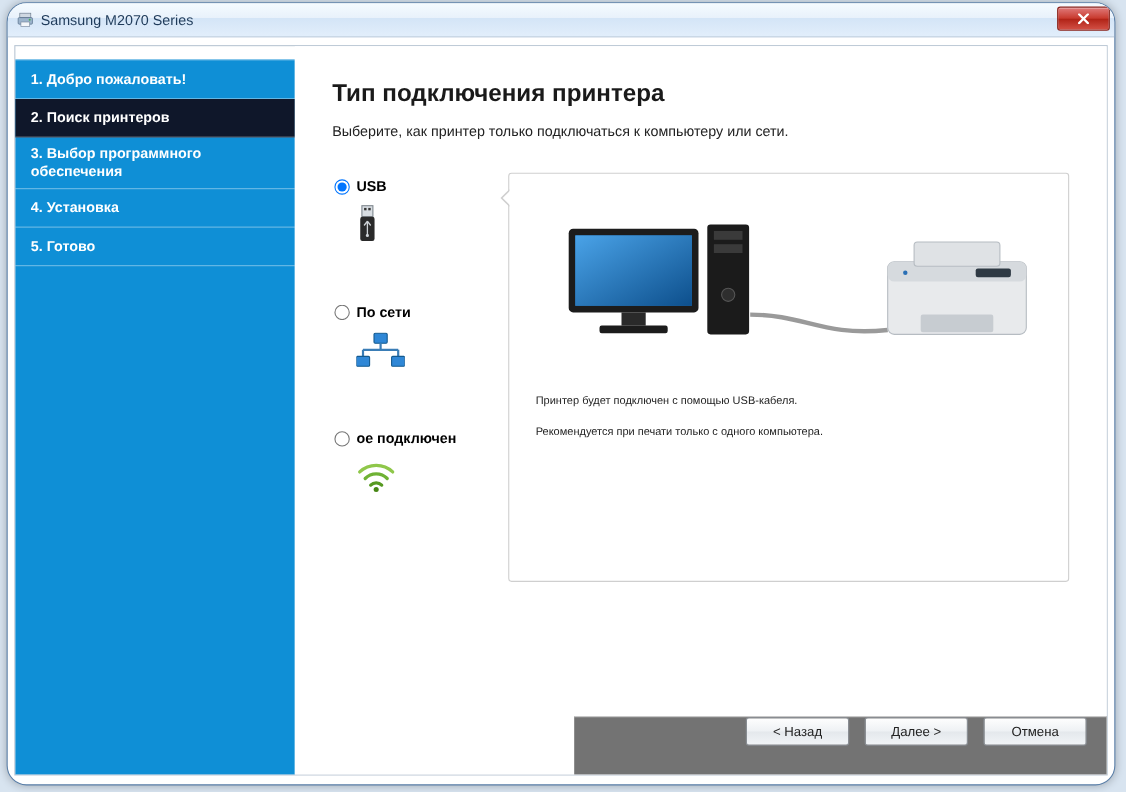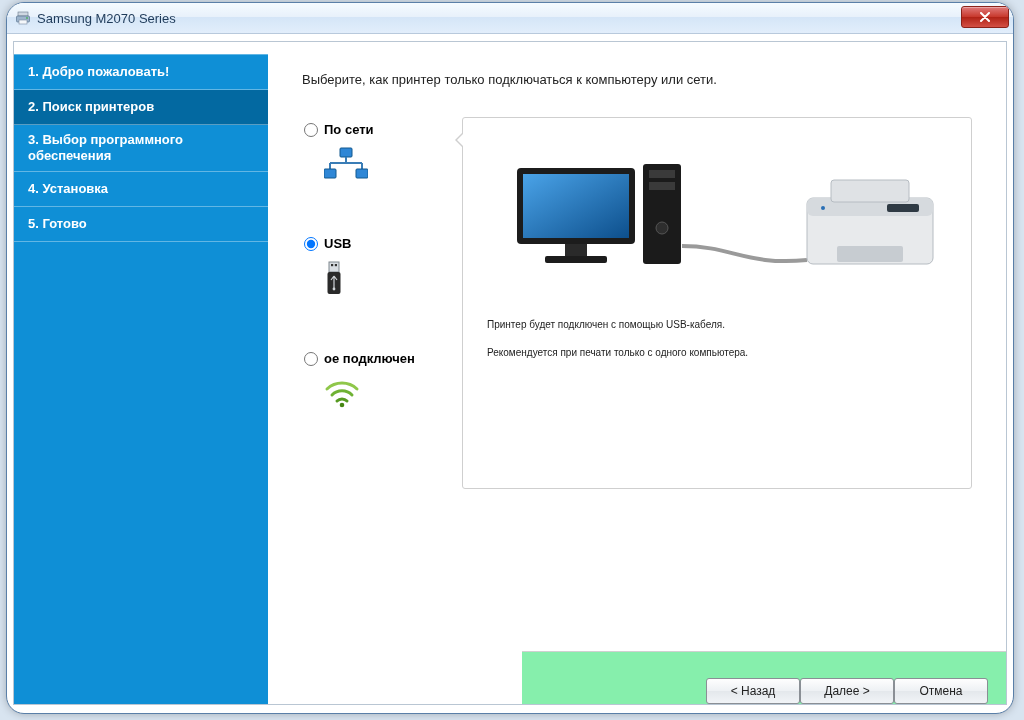--- a/index.html
+++ b/index.html
@@ -5,39 +5,39 @@
 html,body{margin:0;padding:0;font-family:"Segoe UI",Tahoma,Arial,sans-serif;font-size:13px;background:#d8e4f0;width:1024px;height:720px;overflow:hidden}
 .window{position:absolute;left:6px;top:2px;width:1006px;height:710px;border:1px solid #5a7fa8;border-radius:18px;background:#fff;box-shadow:0 0 8px rgba(0,0,0,.25);overflow:hidden}
 .titlebar{height:30px;background:linear-gradient(#f5fbff 0%,#e8f1fb 45%,#d4e5f7 46%,#e2eefb 100%);border-bottom:1px solid #b8c9dc;display:flex;align-items:center;padding:0 2px 0 8px;position:relative}
 .titlebar .icon{width:16px;height:16px;margin-right:6px}
 .titlebar .title{font-size:13px;color:#1f3b5a}
 .titlebar .close{position:absolute;right:4px;top:3px;width:46px;height:20px;border-radius:3px;background:linear-gradient(#e07a7a,#c83a2e 48%,#b12317 52%,#d35045);border:1px solid #8b2219;display:flex;align-items:center;justify-content:center;color:#fff;font-size:12px;box-shadow:inset 0 1px 0 rgba(255,255,255,.35);cursor:default}
 .client{position:absolute;left:6px;right:6px;top:38px;bottom:8px;border:1px solid #b9c6d3;background:#fff}
 .sidebar{position:absolute;left:0;top:12px;width:254px;bottom:0;background:#0f8fd6}
 .sidebar .step{padding:0 14px;min-height:34px;display:flex;align-items:center;color:#fff;font-weight:bold;font-size:13px;border-bottom:1px solid rgba(255,255,255,.35);line-height:1.2}
 .sidebar .step:first-child{border-top:1px solid rgba(255,255,255,.35)}
-.sidebar .step.active{background:#0369a1}
+.sidebar .step.active{background:#0f172a}
 .sidebar .step.multi{padding-top:6px;padding-bottom:6px}
 .main{position:absolute;left:254px;right:0;top:0;bottom:0;background:#fff}
 .main-inner{padding:30px 34px 0 34px}
 h1{margin:0 0 14px 0;font-size:22px;font-weight:bold;color:#1a1a1a}
 .subtitle{font-size:13px;color:#222;margin-bottom:30px}
 .content-row{display:flex;align-items:flex-start}
 .options{width:170px;padding-top:6px}
 .opt{margin-bottom:54px}
 .opt-head{display:flex;align-items:center;margin-bottom:8px}
 .opt input[type=radio]{margin:0 6px 0 2px;width:14px;height:14px;vertical-align:middle}
 .opt-label{font-weight:bold;font-size:13px;color:#000;line-height:1.1}
 .opt .ico{margin-left:22px;height:38px;display:flex;align-items:center}
 .preview{flex:1;border:1px solid #cfcfcf;border-radius:3px;padding:22px 24px 28px 24px;min-height:320px;position:relative;background:#fff}
 .preview::before{content:"";position:absolute;left:-8px;top:14px;width:0;height:0;border-top:8px solid transparent;border-bottom:8px solid transparent;border-right:8px solid #cfcfcf}
 .preview::after{content:"";position:absolute;left:-6px;top:15px;width:0;height:0;border-top:7px solid transparent;border-bottom:7px solid transparent;border-right:7px solid #fff}
 .illust{height:150px;display:flex;align-items:flex-end;justify-content:center;gap:0;margin-bottom:28px}
 .desc p{margin:0 0 14px 0;font-size:10px;color:#222;line-height:1.4}
-.footer{position:absolute;left:254px;right:0;bottom:0;height:52px;border-top:1px solid #d0d0d0;display:flex;align-items:flex-end;justify-content:flex-end;padding-right:18px;background:#86efac}
+.footer{position:absolute;left:254px;right:0;bottom:0;height:52px;border-top:1px solid #d0d0d0;display:flex;align-items:flex-start;justify-content:flex-end;padding-right:18px;gap:14px;background:#737373}
 button.win{min-width:94px;height:26px;border:1px solid #8a8f95;border-radius:3px;background:linear-gradient(#fefefe,#eef1f4 48%,#e4e8ec 52%,#f1f4f7);font-size:12px;color:#222;padding:0 12px;cursor:default}
 
 .printer-mini{width:16px;height:16px}
 .usb-svg{width:20px;height:36px}
 .net-svg{width:44px;height:34px}
 .wifi-svg{width:36px;height:30px}
 </style>
 </head>
 <body>
 
@@ -73,56 +73,57 @@
       <div class="step">
           <span>4. Установка</span>
         </div>
       <div class="step">
           <span>5. Готово</span>
         </div>
     </div>
 
     <div class="main">
       <div class="main-inner">
+        <h1>Тип подключения принтера</h1>
         <div class="subtitle">Выберите, как принтер только подключаться к компьютеру или сети.</div>
 
         <div class="content-row">
           <div class="options">
+
+            <div class="opt">
+              <div class="opt-head">
+                <input type="radio" name="conn" checked="" style="">
+                <span class="opt-label">USB</span>
+              </div>
+              <div class="ico">
+                <svg class="usb-svg" viewBox="0 0 20 36">
+                  <rect x="5" y="1" width="10" height="10" fill="#d8dde2" stroke="#7f878e"></rect>
+                  <rect x="7" y="3" width="2.2" height="2.2" fill="#343434"></rect>
+                    <rect x="10.8" y="3" width="2.2" height="2.2" fill="#343434"></rect>
+                  <rect x="3.5" y="11" width="13" height="22" rx="2" fill="#2a2a2a"></rect>
+                  <path d="M10 15 v12 M10 15 l-3 4 M10 15 l3 4" stroke="#cfd3d7" stroke-width="1.2" fill="none"></path>
+                  <circle cx="10" cy="28" r="1.4" fill="#cfd3d7"></circle>
+                </svg>
+              </div>
+            </div>
 
             <div class="opt">
               <div class="opt-head">
                 <input type="radio" name="conn" style="">
                 <span class="opt-label">По сети</span>
               </div>
               <div class="ico">
                 <svg class="net-svg" viewBox="0 0 44 34">
                   <rect x="16" y="1" width="12" height="9" rx="1" fill="#2f87d6" stroke="#13598f"></rect>
                   <line x1="22" y1="10" x2="22" y2="16" stroke="#3a7db6" stroke-width="2"></line>
                   <line x1="6" y1="16" x2="38" y2="16" stroke="#3a7db6" stroke-width="2"></line>
                   <line x1="6" y1="16" x2="6" y2="22" stroke="#3a7db6" stroke-width="2"></line>
                   <line x1="38" y1="16" x2="38" y2="22" stroke="#3a7db6" stroke-width="2"></line>
                   <rect x="0" y="22" width="12" height="9" rx="1" fill="#2f87d6" stroke="#13598f"></rect>
                   <rect x="32" y="22" width="12" height="9" rx="1" fill="#2f87d6" stroke="#13598f"></rect>
-                </svg>
-              </div>
-            </div>
-
-            <div class="opt">
-              <div class="opt-head">
-                <input type="radio" name="conn" checked="" style="">
-                <span class="opt-label">USB</span>
-              </div>
-              <div class="ico">
-                <svg class="usb-svg" viewBox="0 0 20 36">
-                  <rect x="5" y="1" width="10" height="10" fill="#d8dde2" stroke="#7f878e"></rect>
-                  <rect x="7" y="3" width="2.2" height="2.2" fill="#343434"></rect>
-                    <rect x="10.8" y="3" width="2.2" height="2.2" fill="#343434"></rect>
-                  <rect x="3.5" y="11" width="13" height="22" rx="2" fill="#2a2a2a"></rect>
-                  <path d="M10 15 v12 M10 15 l-3 4 M10 15 l3 4" stroke="#cfd3d7" stroke-width="1.2" fill="none"></path>
-                  <circle cx="10" cy="28" r="1.4" fill="#cfd3d7"></circle>
                 </svg>
               </div>
             </div>
 
             <div class="opt" style="margin-bottom:0">
               <div class="opt-head">
                 <input type="radio" name="conn" style="">
                 <span class="opt-label">ое подключен</span>
               </div>
               <div class="ico">

